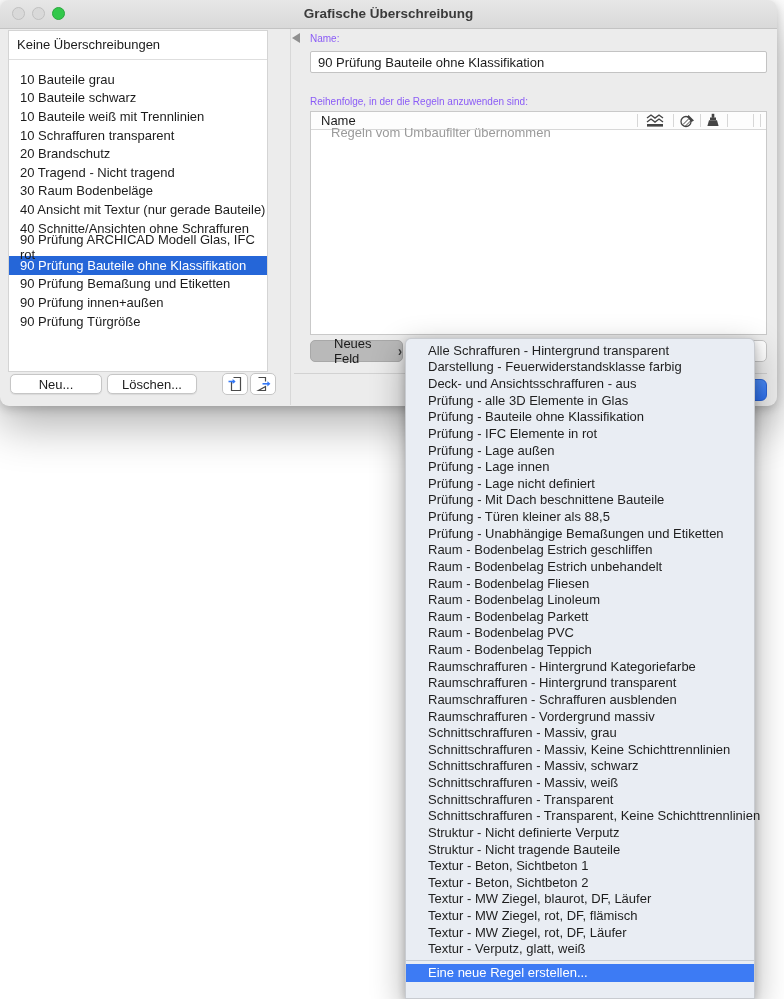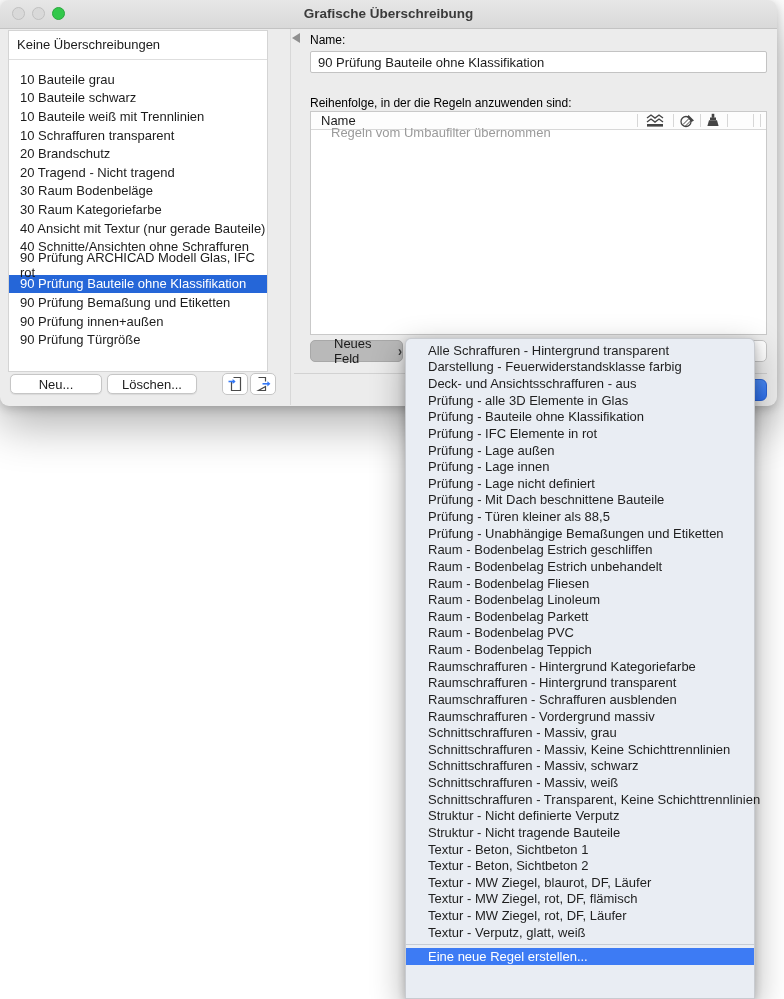--- a/index.html
+++ b/index.html
@@ -60,21 +60,21 @@
   }
   .iconbtn.import{left:222px;}
   .iconbtn.export{left:250px;}
   
   .splitter-line{position:absolute;left:290px;top:29px;width:1px;height:376px;background:#d8d8d8;}
   .collapse-tri{
     position:absolute;left:292px;top:33px;width:0;height:0;
     border-right:8px solid #8f8f8f;border-top:5px solid transparent;border-bottom:5px solid transparent;
   }
   
-  .lbl{position:absolute;font-size:12px;color:#000000;}
+  .lbl{position:absolute;font-size:10px;color:#8b5cf6;}
   .name-label{left:310px;top:33px;}
   .name-input{
     position:absolute;left:310px;top:51px;width:457px;height:22px;
     background:#ffffff;border:1px solid #c3c3c3;border-radius:2px;box-sizing:border-box;
     font-size:13px;color:#1c1c1c;padding:0 7px;line-height:20px;
     font-family:"Liberation Sans","DejaVu Sans",sans-serif;
   }
   .order-label{left:310px;top:96px;}
   .rules-table{
     position:absolute;left:310px;top:111px;width:457px;height:224px;
@@ -154,23 +154,20 @@
           <span>10 Schraffuren transparent</span>
         </div>
         <div class="list-item">
           <span>20 Brandschutz</span>
         </div>
         <div class="list-item">
           <span>20 Tragend - Nicht tragend</span>
         </div>
         <div class="list-item">
           <span>30 Raum Bodenbeläge</span>
-        </div>
-        <div class="list-item">
-          <span>30 Raum Kategoriefarbe</span>
         </div>
         <div class="list-item">
           <span>40 Ansicht mit Textur (nur gerade Bauteile)</span>
         </div>
         <div class="list-item">
           <span>40 Schnitte/Ansichten ohne Schraffuren</span>
         </div>
         <div class="list-item">
           <span>90 Prüfung ARCHICAD Modell Glas, IFC rot</span>
         </div>
@@ -286,20 +283,21 @@
       <div class="menu-item">Raum - Bodenbelag PVC</div>
       <div class="menu-item">Raum - Bodenbelag Teppich</div>
       <div class="menu-item">Raumschraffuren - Hintergrund Kategoriefarbe</div>
       <div class="menu-item">Raumschraffuren - Hintergrund transparent</div>
       <div class="menu-item">Raumschraffuren - Schraffuren ausblenden</div>
       <div class="menu-item">Raumschraffuren - Vordergrund massiv</div>
       <div class="menu-item">Schnittschraffuren - Massiv, grau</div>
       <div class="menu-item">Schnittschraffuren - Massiv, Keine Schichttrennlinien</div>
       <div class="menu-item">Schnittschraffuren - Massiv, schwarz</div>
       <div class="menu-item">Schnittschraffuren - Massiv, weiß</div>
+      <div class="menu-item">Schnittschraffuren - Transparent</div>
       <div class="menu-item">Schnittschraffuren - Transparent, Keine Schichttrennlinien</div>
       <div class="menu-item">Struktur - Nicht definierte Verputz</div>
       <div class="menu-item">Struktur - Nicht tragende Bauteile</div>
       <div class="menu-item">Textur - Beton, Sichtbeton 1</div>
       <div class="menu-item">Textur - Beton, Sichtbeton 2</div>
       <div class="menu-item">Textur - MW Ziegel, blaurot, DF, Läufer</div>
       <div class="menu-item">Textur - MW Ziegel, rot, DF, flämisch</div>
       <div class="menu-item">Textur - MW Ziegel, rot, DF, Läufer</div>
       <div class="menu-item">Textur - Verputz, glatt, weiß</div>
     </div>

